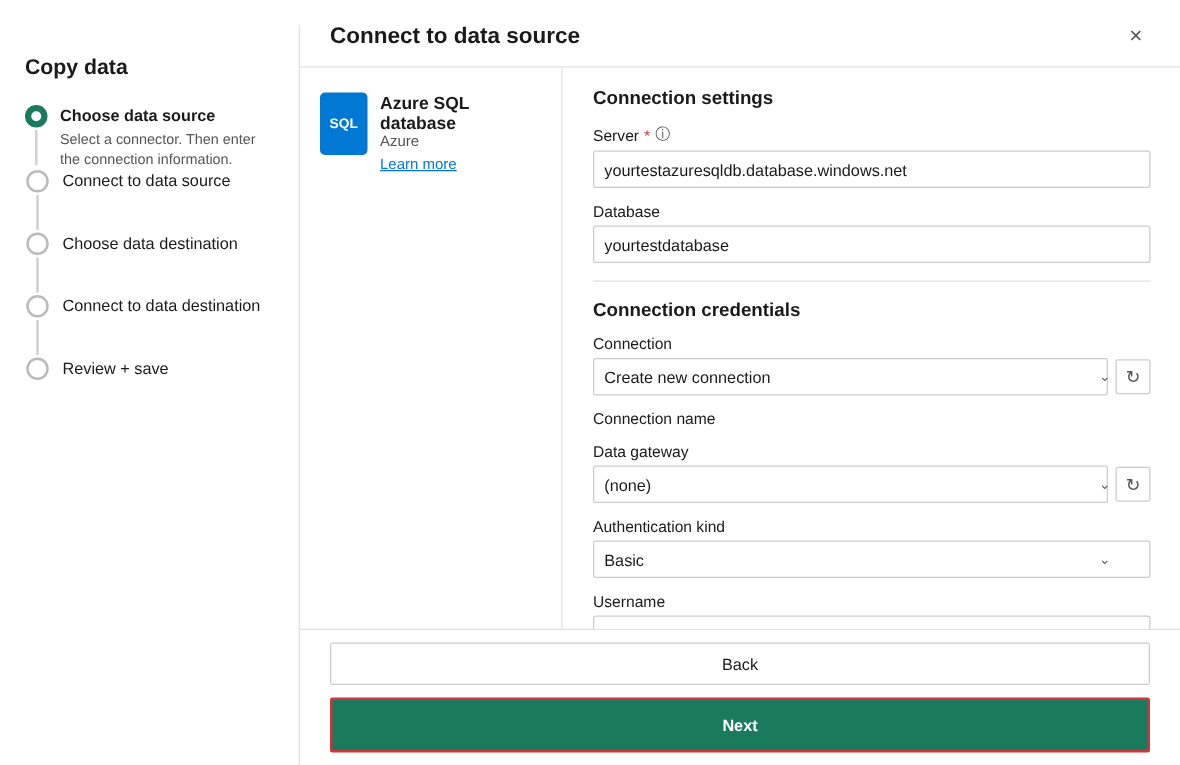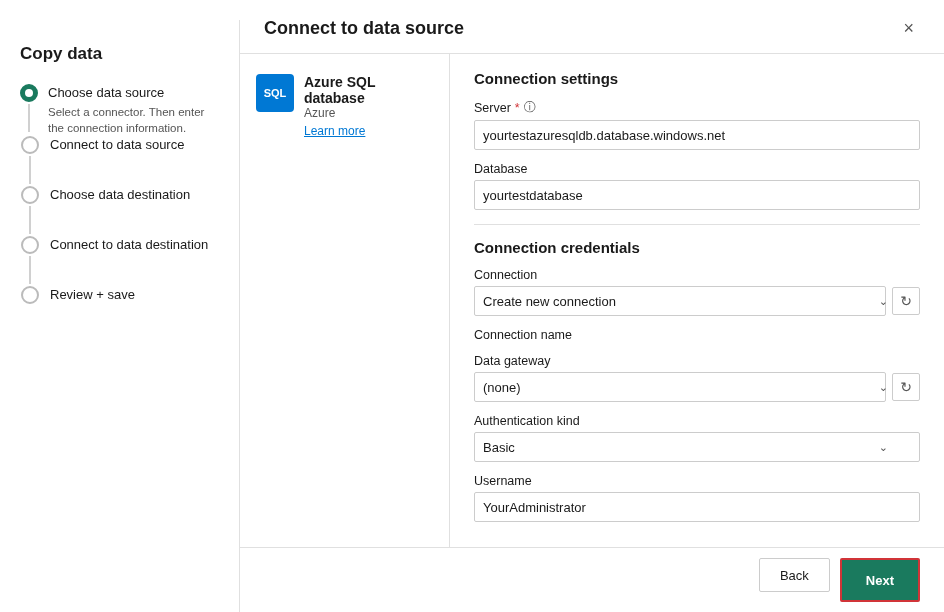--- a/index.html
+++ b/index.html
@@ -80,21 +80,21 @@
     .step-content {
       padding-top: 0px;
     }
     .step-label {
       font-size: 13px;
       color: #1a1a1a;
       font-weight: 400;
       line-height: 1.4;
     }
     .step-label.active {
-      font-weight: 400;
+      font-weight: 700;
     }
     .step-desc {
       font-size: 11.5px;
       color: #555;
       margin-top: 2px;
       line-height: 1.4;
     }
     
     .main-content {
       flex: 1;
@@ -132,21 +132,21 @@
       border-right: 1px solid #e0e0e0;
       padding: 20px 16px;
     }
     .connector-info {
       display: flex;
       align-items: flex-start;
       gap: 10px;
     }
     .connector-icon {
       width: 38px;
-      height: 38px;
+      height: 50px;
       background: #0078d4;
       border-radius: 4px;
       display: flex;
       align-items: center;
       justify-content: center;
       color: #fff;
       font-size: 11px;
       font-weight: 700;
       flex-shrink: 0;
     }
@@ -257,20 +257,21 @@
       margin: 14px 0;
     }
     
     .modal-footer {
       border-top: 1px solid #e0e0e0;
       padding: 10px 24px;
       display: flex;
       justify-content: flex-end;
       gap: 10px;
       background: #fff;
+      flex-direction: column;
     }
     .btn-back {
       height: 34px;
       padding: 0 20px;
       border: 1px solid #ccc;
       border-radius: 2px;
       background: #fff;
       font-size: 13px;
       color: #1a1a1a;
       cursor: pointer;

